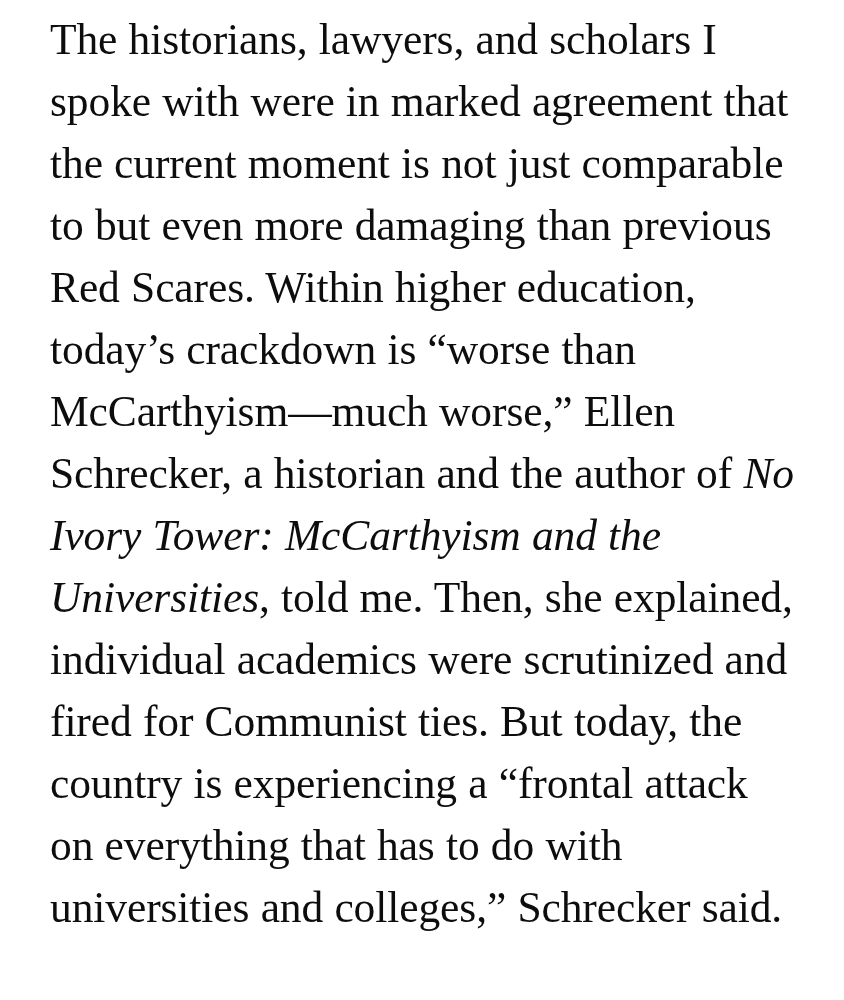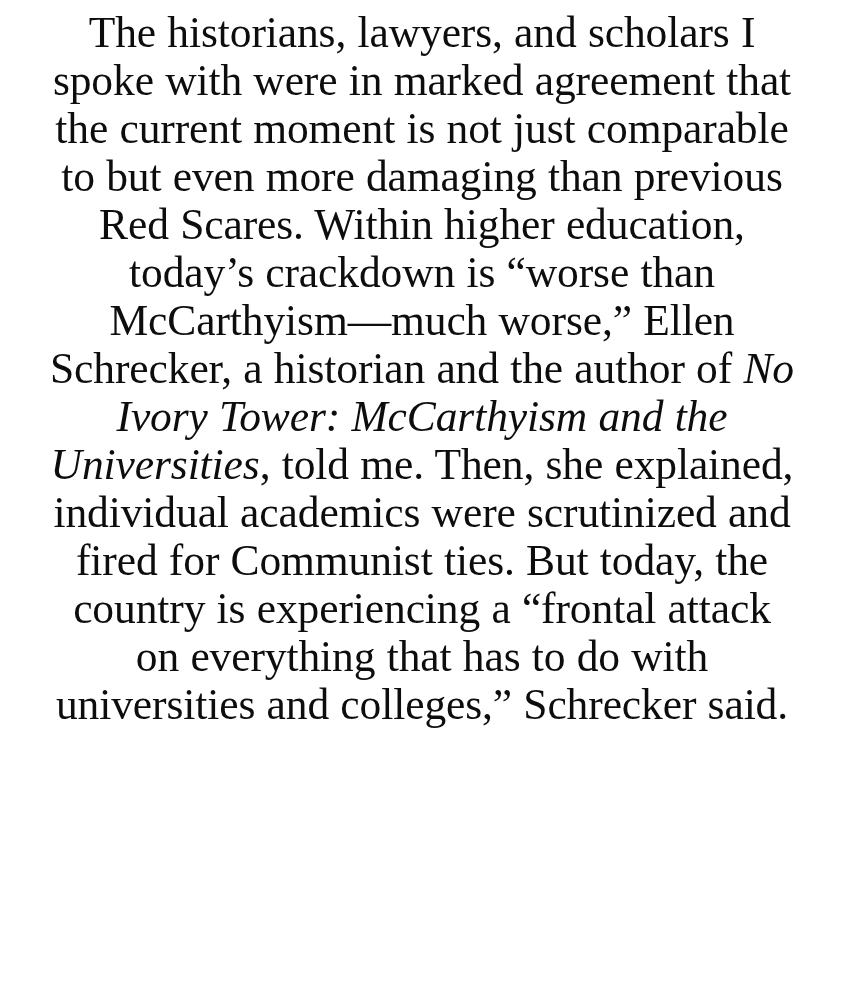--- a/index.html
+++ b/index.html
@@ -28,25 +28,25 @@
     left: 50px;
     top: 8px;
     width: 744px;
   }
 
   .paragraph {
     margin: 0;
     color: #0d0d0d;
     font-family: "Liberation Serif", "DejaVu Serif", serif;
     font-size: 43.5px;
-    line-height: 48px;
+    line-height: 62px;
     font-weight: 400;
     letter-spacing: -0.1px;
     word-spacing: 0.5px;
-    text-align: center;
+    text-align: left;
     text-rendering: optimizeLegibility;
     -webkit-font-smoothing: antialiased;
   }
 
   .paragraph .title-italic {
     font-style: italic;
   }
 
   
   .paragraph .lb {

